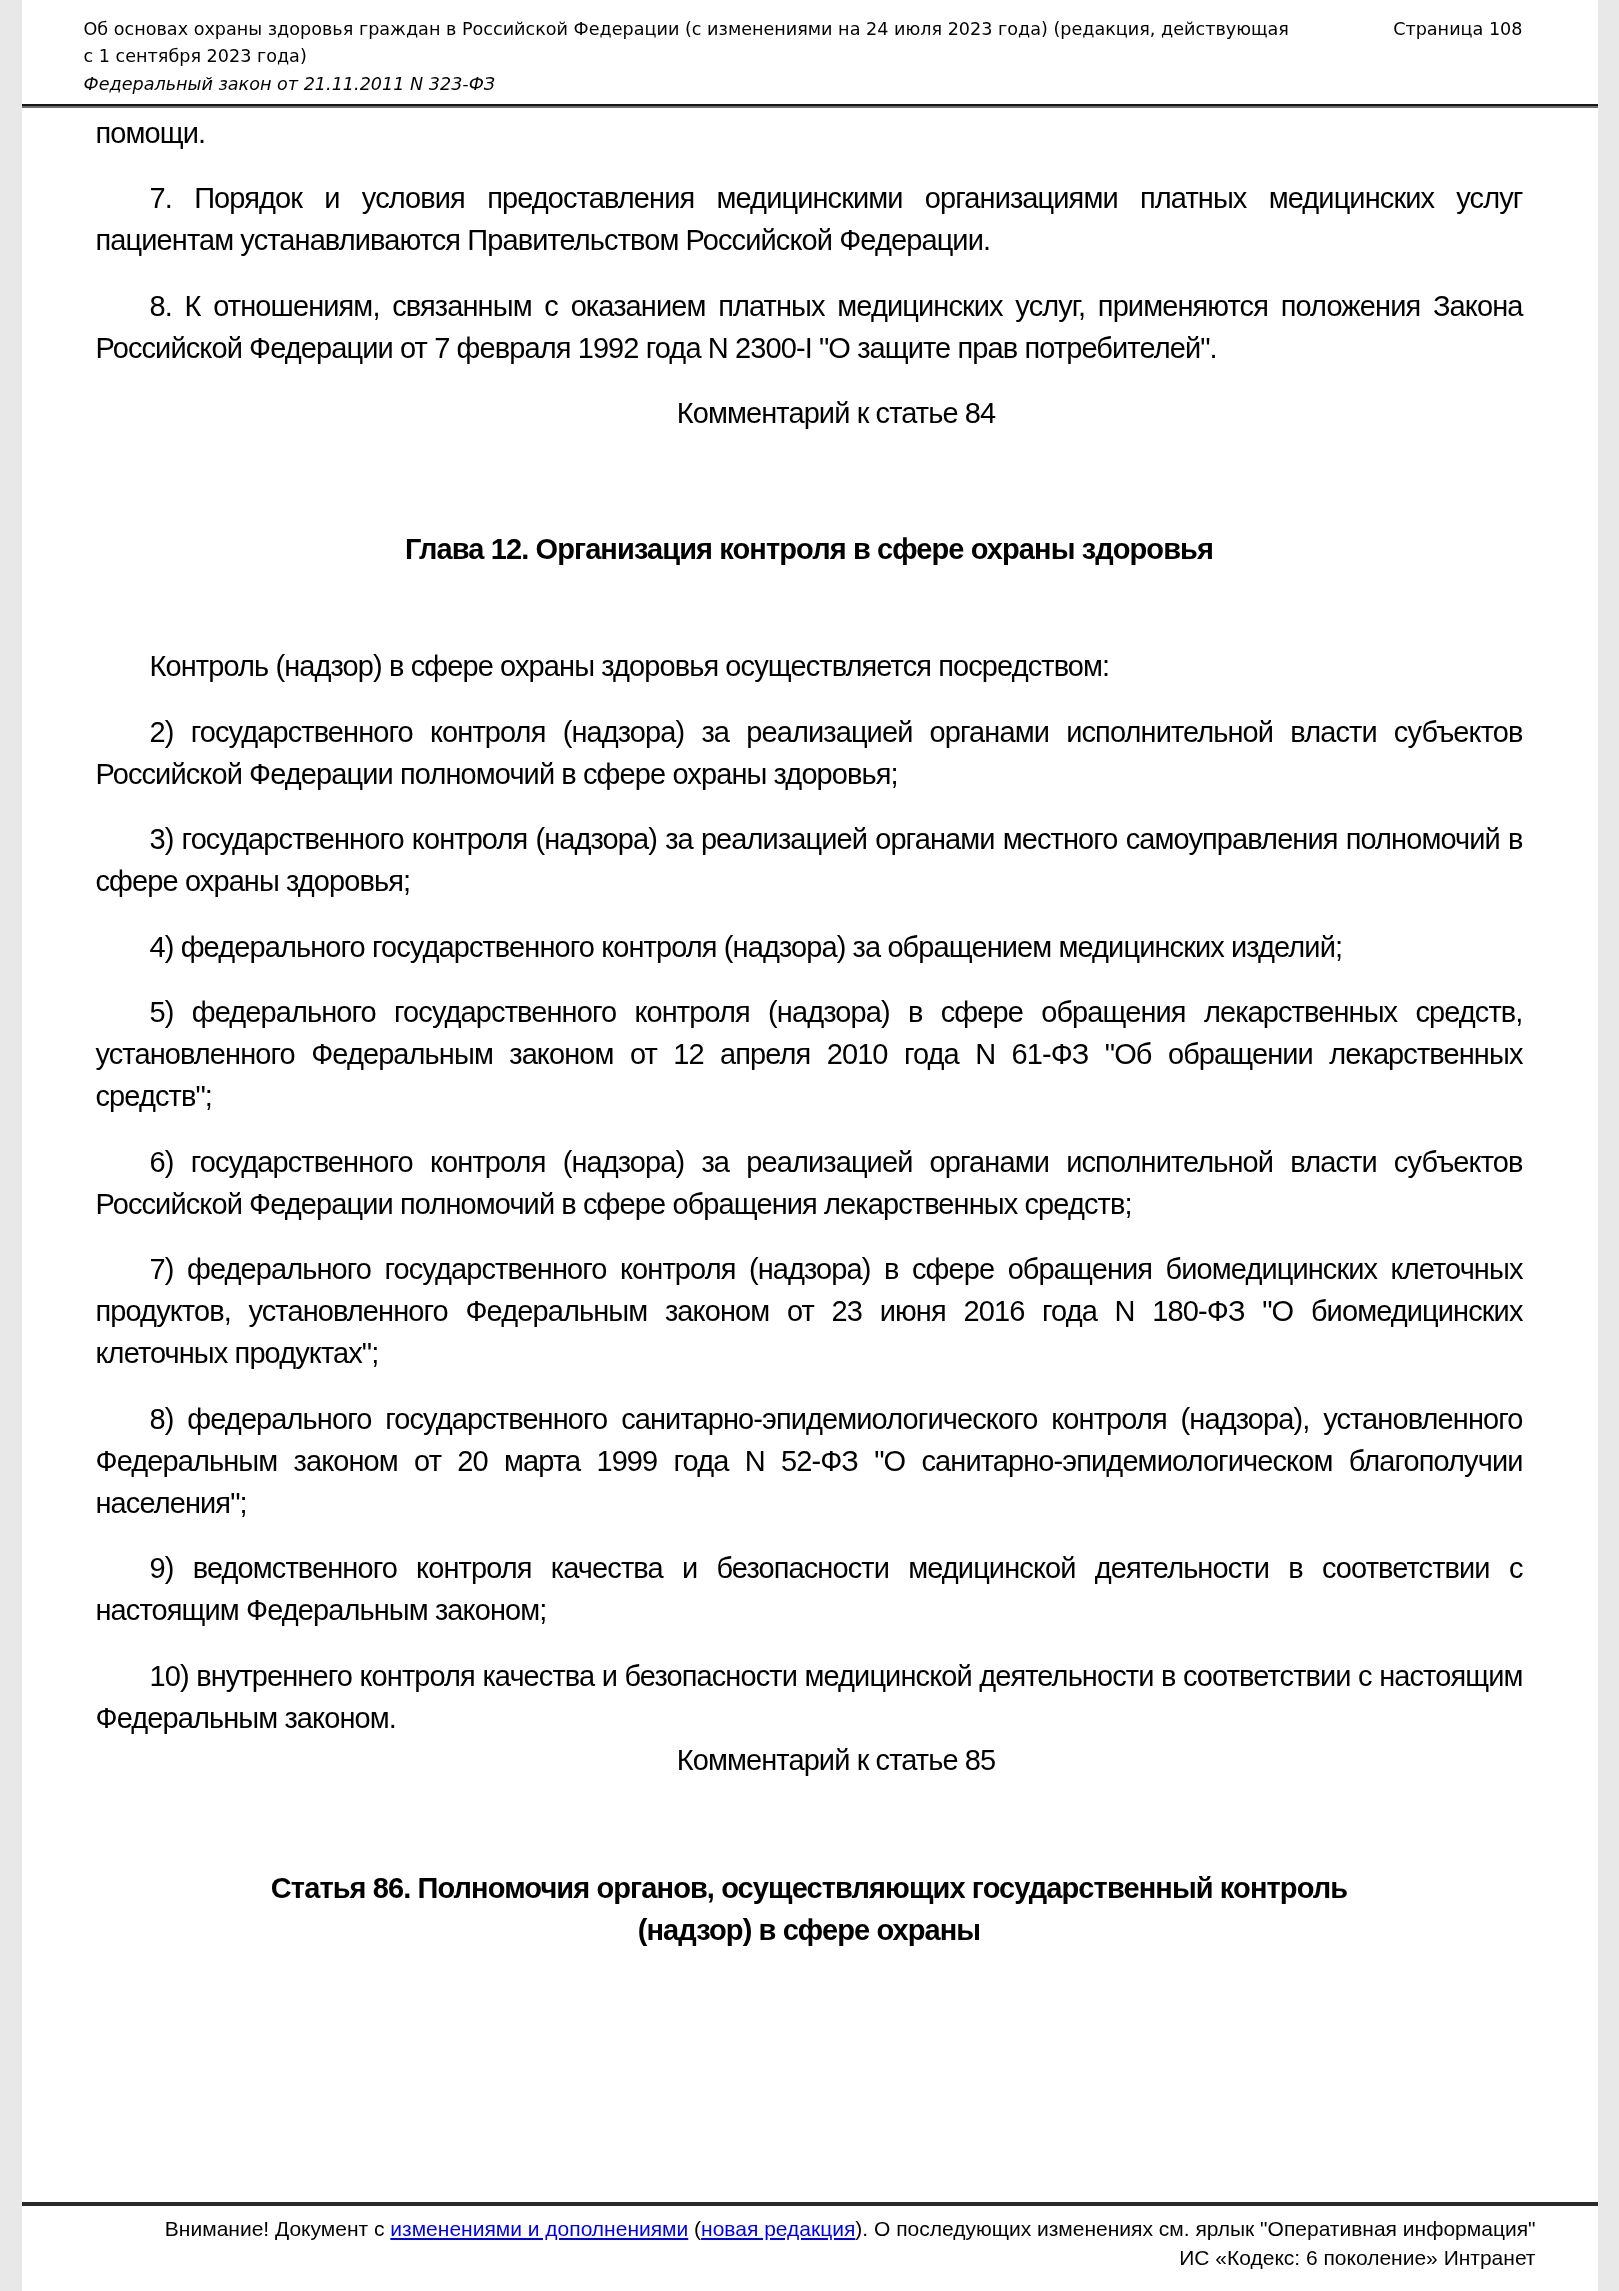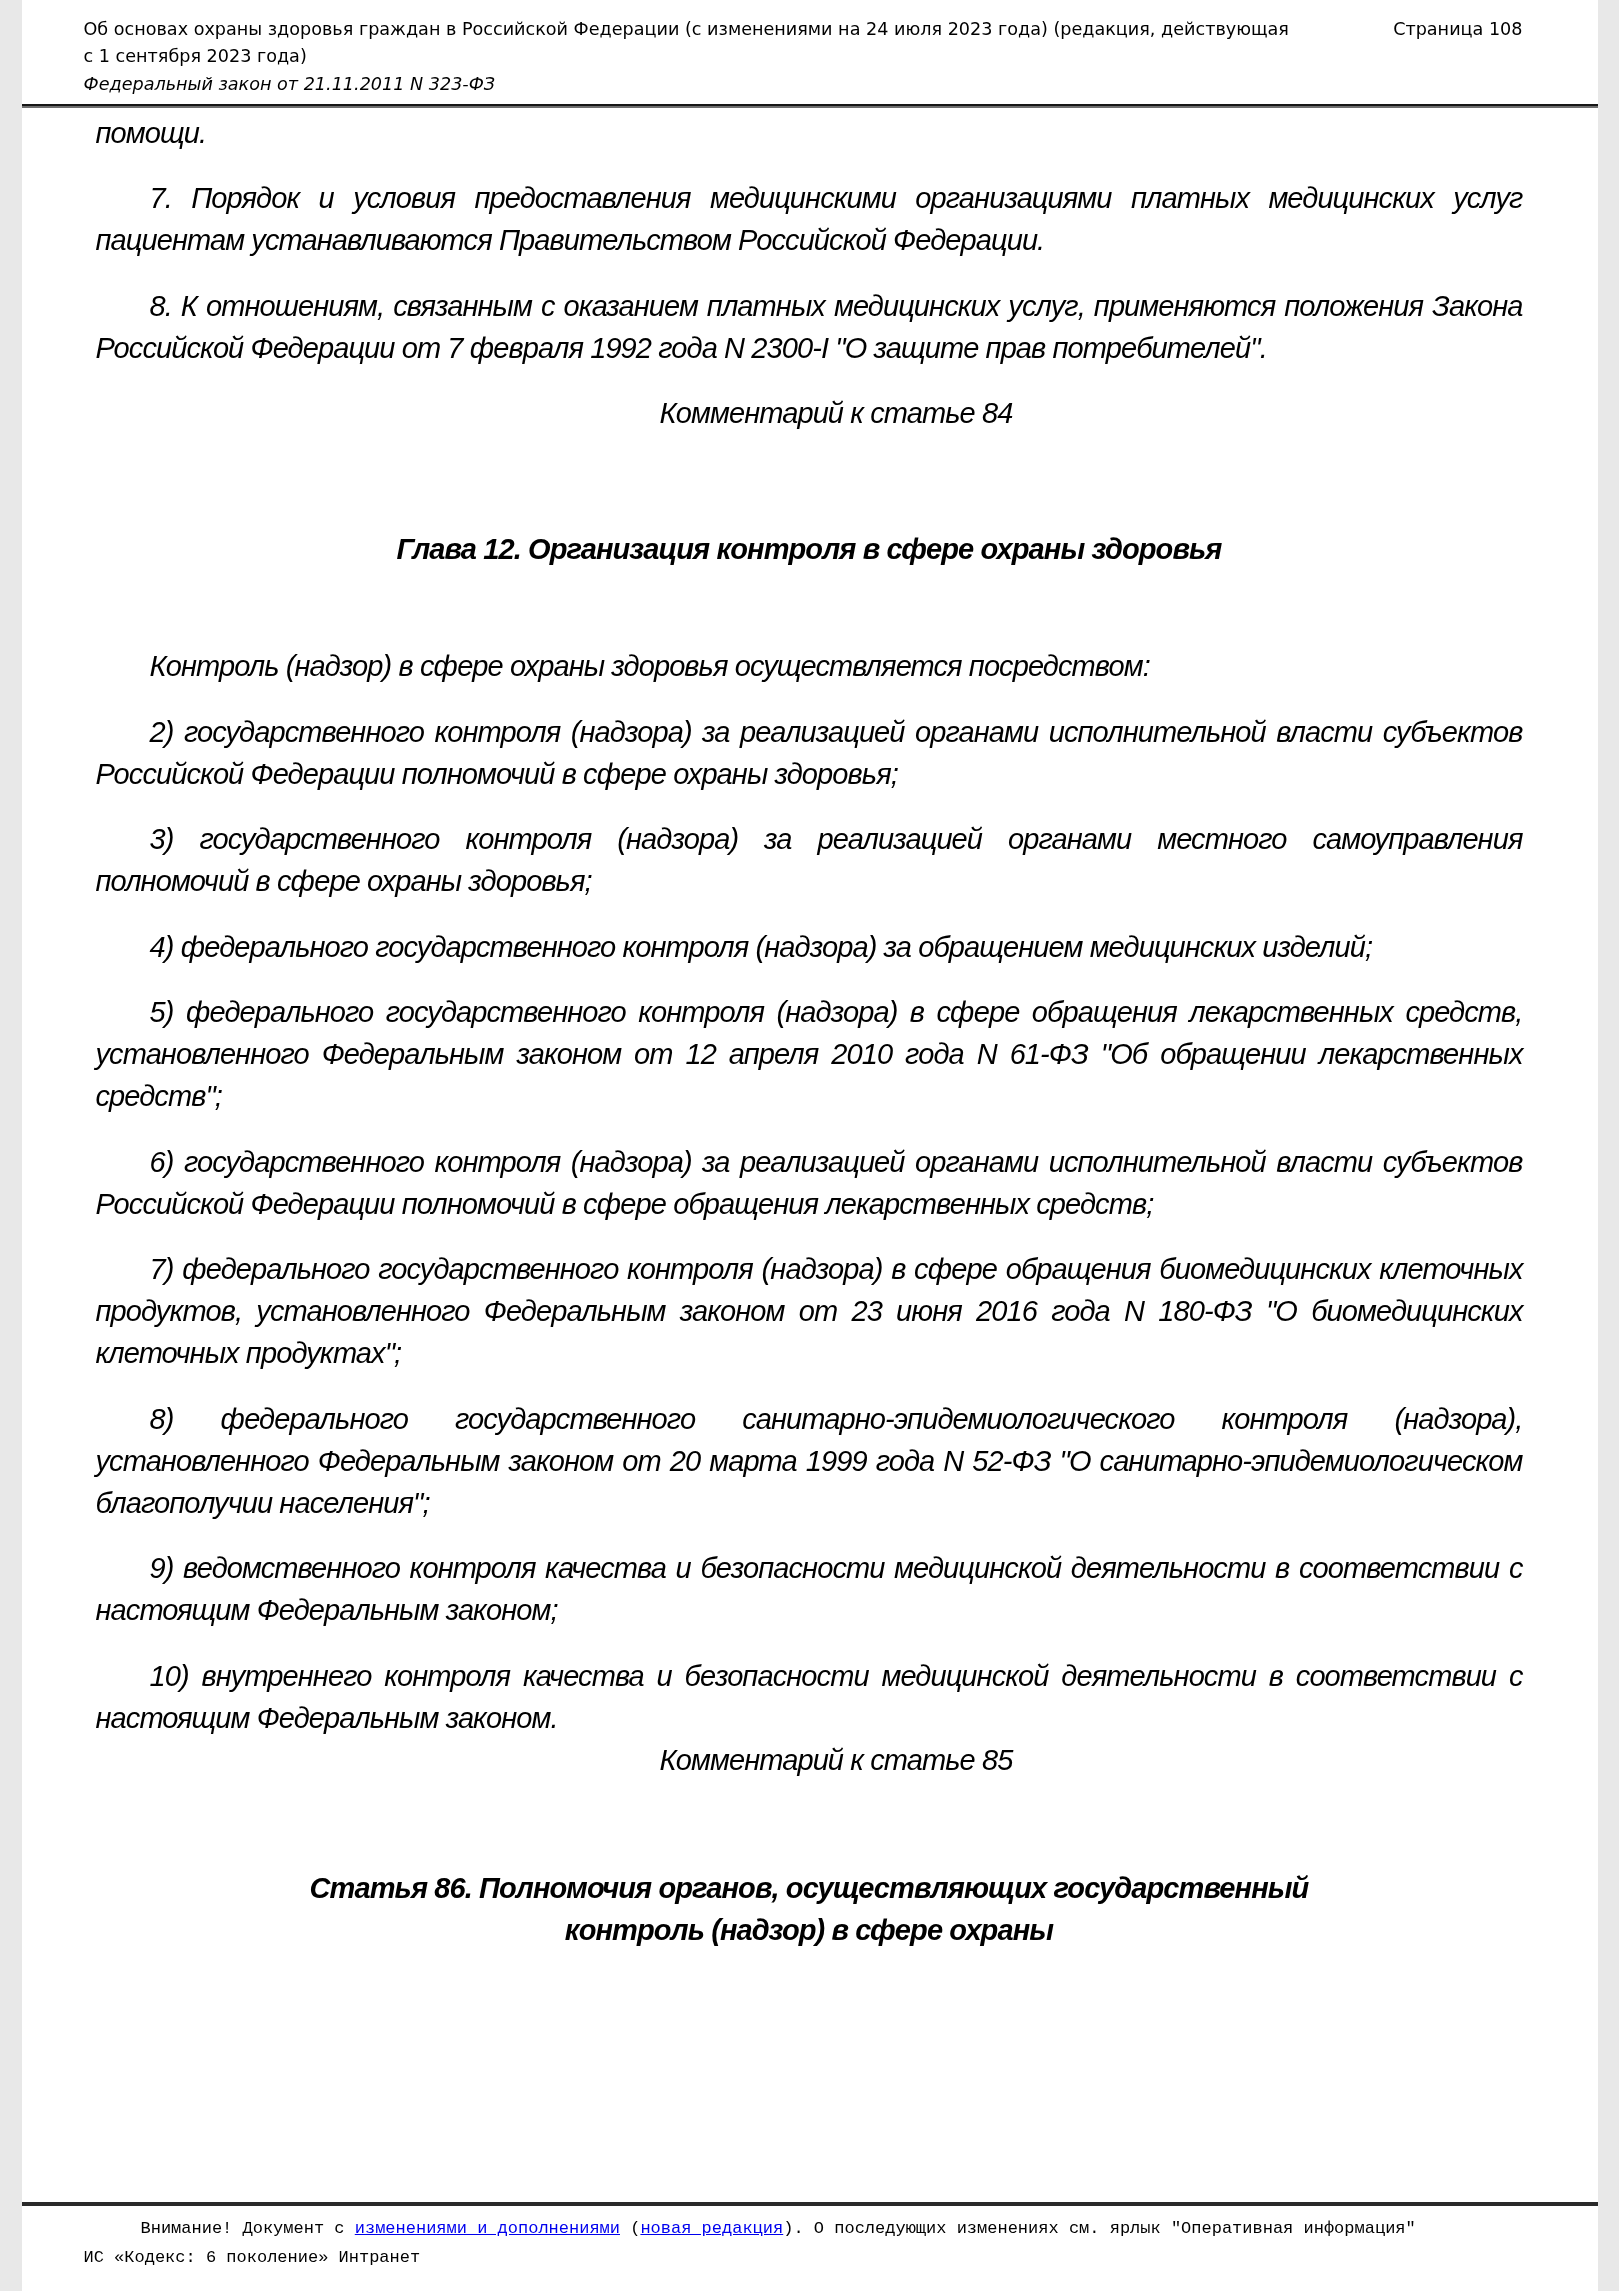--- a/index.html
+++ b/index.html
@@ -39,21 +39,20 @@
   }
 
   
   main {
     padding: 3.9px 75px 0 74px;
     font-family: "Liberation Sans", "DejaVu Sans", sans-serif;
     font-size: 29px;
     line-height: 42px;
     letter-spacing: -0.9px;
     text-align: justify;
-    font-style: italic;
   }
   main p {
     margin: 0 0 23.5px 0;
     text-indent: 54px;
   }
   main p.cont { text-indent: 0; }
   main p.comment { text-align: center; }
   main p.tight { margin-bottom: 0; }
   main p.note { margin: 0 0 21.6px 0; }
   main h2, main h3 {
@@ -69,23 +68,24 @@
 
   
   footer {
     position: absolute;
     left: 0; right: 0; bottom: 0;
     background: #ffffff;
   }
   .bottom-rule { height: 3.9px; background: #2a2a2a; }
   .ftr-text {
     padding: 8.8px 62px 19.6px 62px;
-    font-family: Liberation Mono, monospace;
-    font-size: 17px;
+    font-family: Liberation Sans, sans-serif;
+    font-size: 21px;
     line-height: 29px;
+    text-align: right;
   }
   .ftr-line1 { text-indent: 57px; }
   .ftr-text a {
     color: #0000ee;
     text-decoration: underline;
     cursor: pointer;
   }
 </style>
 </head>
 <body>

